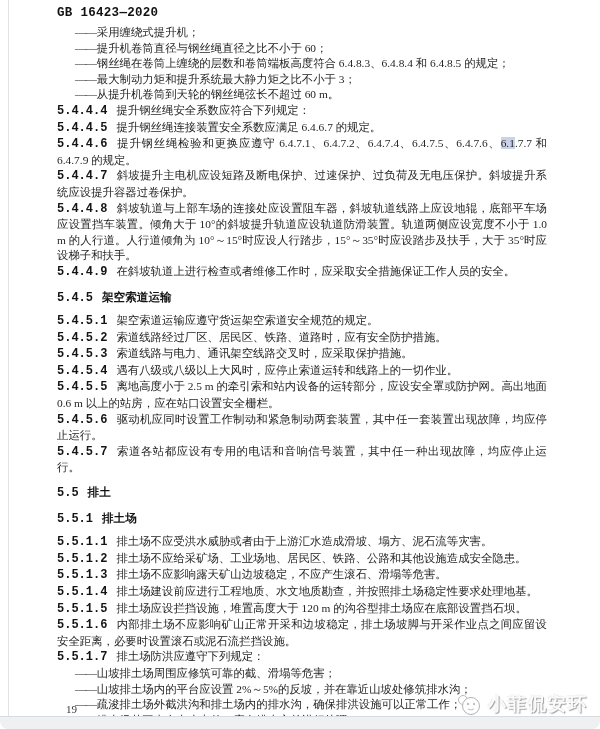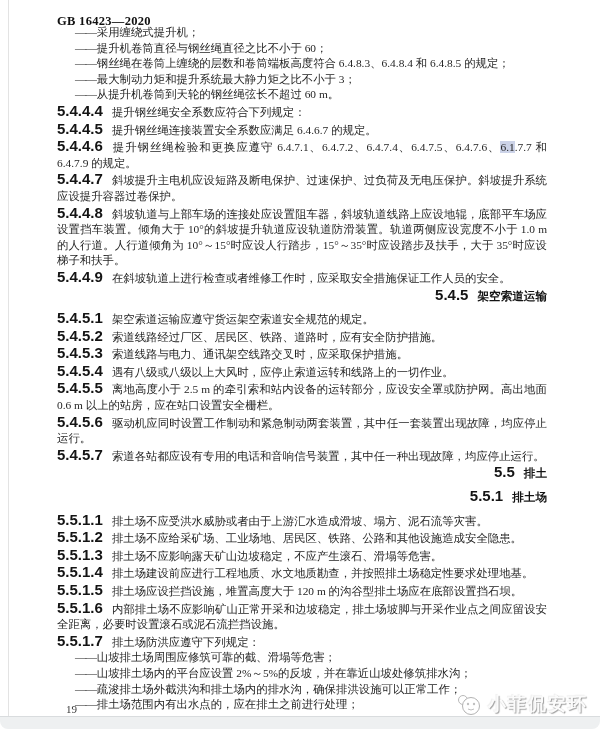--- a/index.html
+++ b/index.html
@@ -13,40 +13,40 @@
   .page-left-edge {
     position:absolute; left:8px; top:0; bottom:13px; width:1px;
     background:#e3e3e3;
   }
   .page-bottom-edge {
     position:absolute; left:0; right:0; bottom:0; height:12px;
     background:#eef0f1; border-top:1px solid #d9dcde;
     border-radius:0 0 8px 8px;
   }
   .doc-header {
-    position:absolute; top:14px; left:57px;
-    font-family:Liberation Serif, serif;
+    position:absolute; top:6px; left:57px;
+    font-family:Liberation Mono, monospace;
     font-weight:bold; font-size:12.5px; letter-spacing:0.3px; color:#111;
   }
   .content {
     position:absolute; top:25px; left:57px; width:490px;
     font-size:11.4px; line-height:15.6px; text-align:justify;
     text-justify:inter-ideograph;
   }
   .block { margin:0; }
   .block.dash { padding-left:18px; }
   .dash-prefix { letter-spacing:-1px; margin-right:1px; }
   .num {
-    font-family:Liberation Sans, sans-serif;
-    font-weight:bold; font-size:15px; margin-right:9px; color:#141414;
+    font-family:Liberation Mono, monospace;
+    font-weight:bold; font-size:12px; margin-right:9px; color:#141414;
   }
   .block.heading {
     font-family:"Liberation Sans","DejaVu Sans",sans-serif;
     font-weight:bold; font-size:11.6px; color:#141414;
-    margin-bottom:7px; text-align:right;
+    margin-top:8px; margin-bottom:7px; text-align:left;
   }
   .hl { background:var(--hl,#ccd3e8); }
   .page-number {
     position:absolute; left:66px; bottom:14px;
     font-size:11px; color:#3a3a3a;
   }
   .watermark {
     position:absolute; right:12px; bottom:13px;
     display:flex; align-items:flex-start; gap:6px;
     user-select:none;

